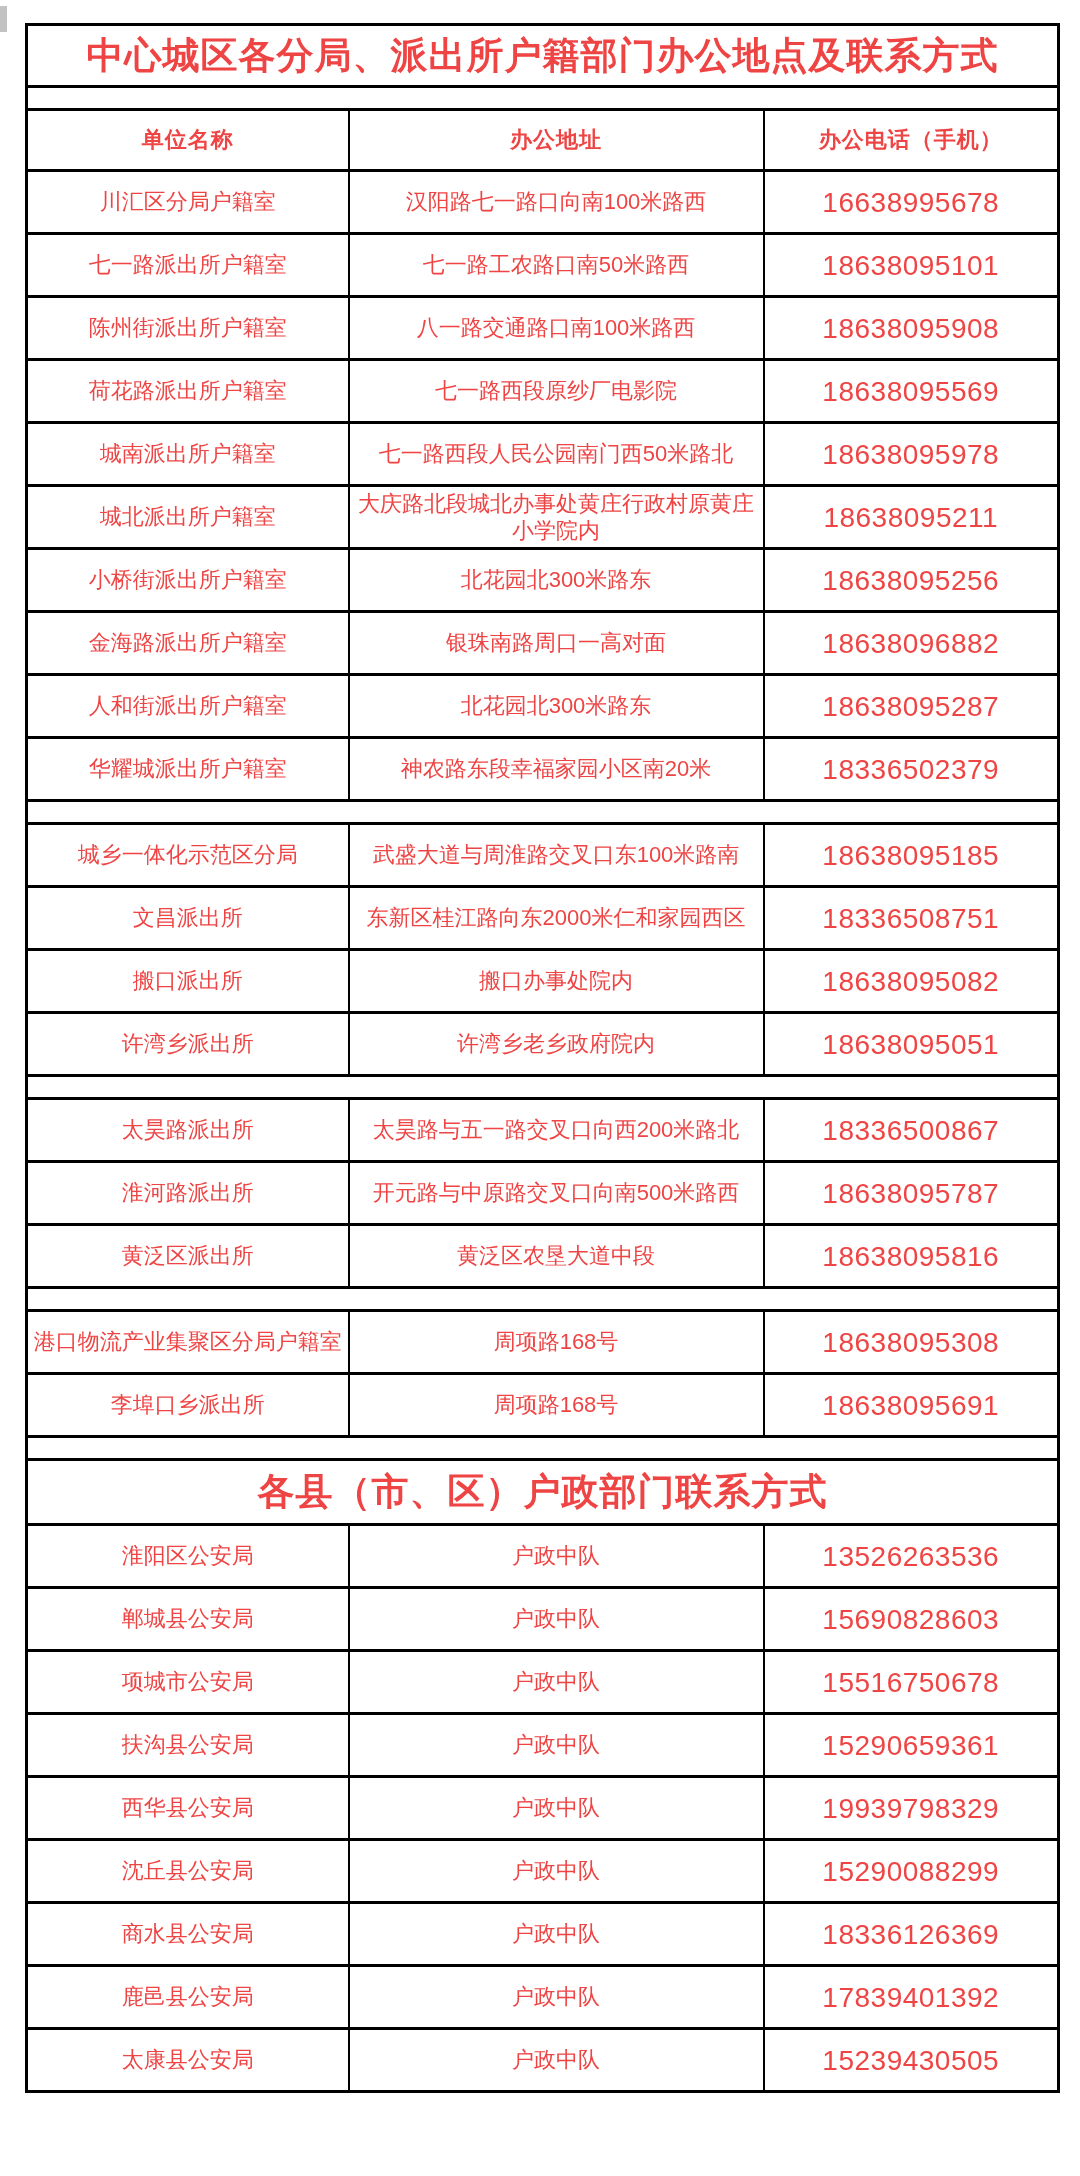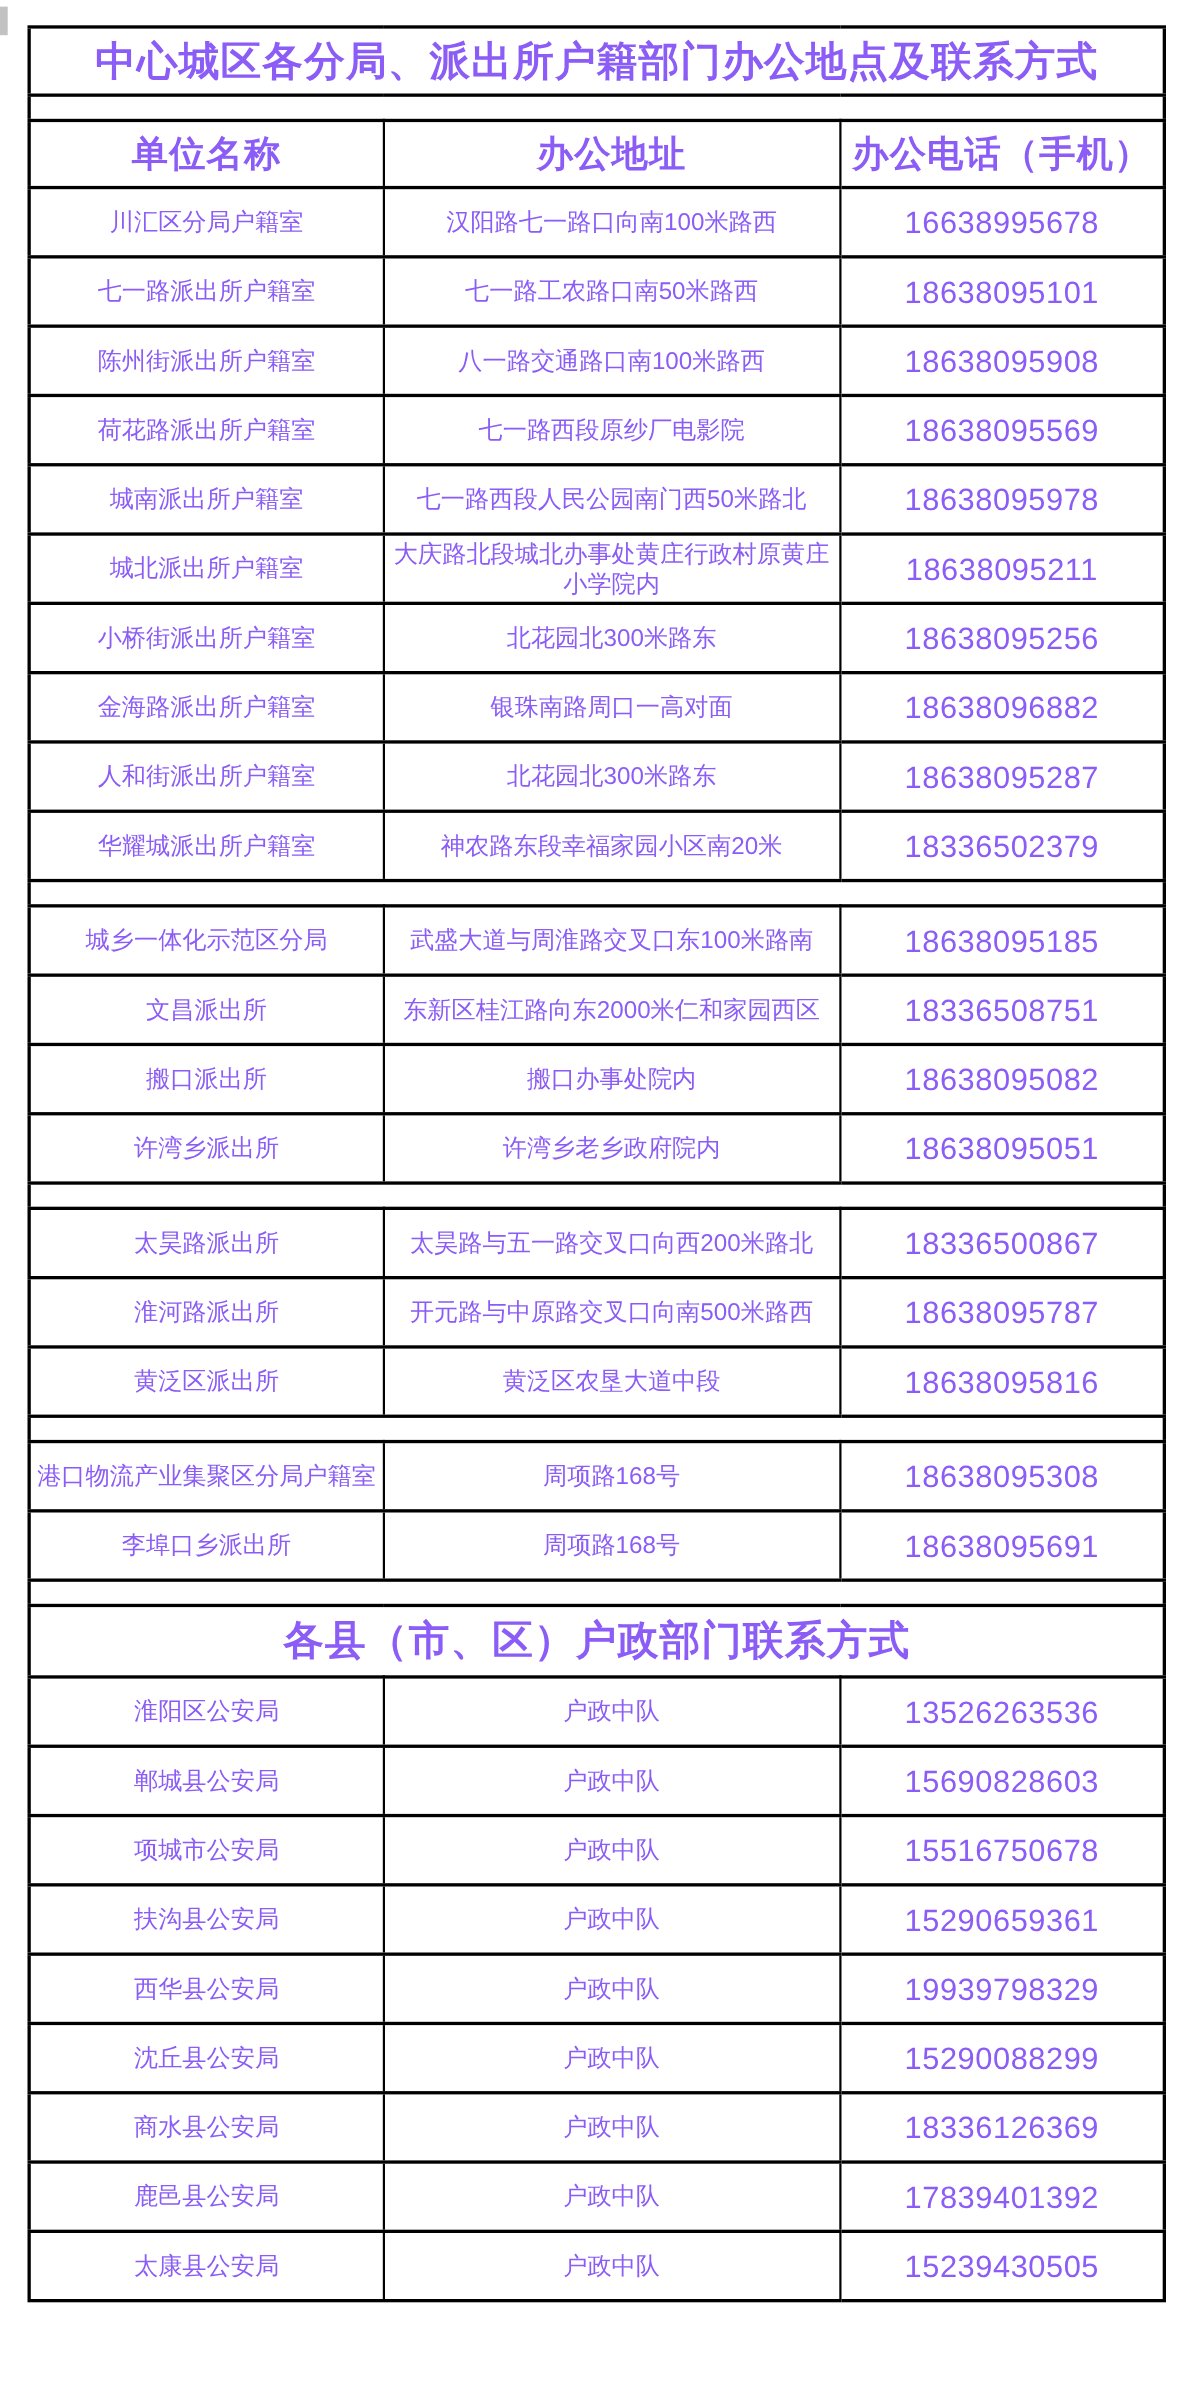--- a/index.html
+++ b/index.html
@@ -1,21 +1,21 @@
 <!DOCTYPE html>
 <html><head>
 <meta charset="utf-8">
 <style>
   html, body { margin: 0; padding: 0; background: #ffffff; }
   .page {
     position: relative;
     width: 1080px;
     height: 2176px;
     background: #ffffff;
-    color: #8b5cf6;
+    color: #ef4444;
     font-family: "Liberation Sans", sans-serif;
     overflow: hidden;
   }
   .scan-artifact {
     position: absolute;
     left: 0; top: 6px;
     width: 7px; height: 26px;
     background: #c2c2c2;
   }
   table.main {
@@ -48,21 +48,21 @@
     margin-top: 20px;
   }
   tr.spacer td {
     height: 20px;
     padding: 0;
   }
   td.header-cell {
     height: 54px;
     font-family: "DejaVu Serif", "Liberation Serif", serif;
     font-weight: bold;
-    font-size: 33px;
+    font-size: 22px;
     letter-spacing: 1px;
   }
   td.cell {
     height: 56px;
     font-size: 22px;
     line-height: 1.25;
   }
   td.cell.unit { white-space: nowrap; }
   td.cell.phone { font-size: 28px; letter-spacing: 0.5px; }
 </style>

